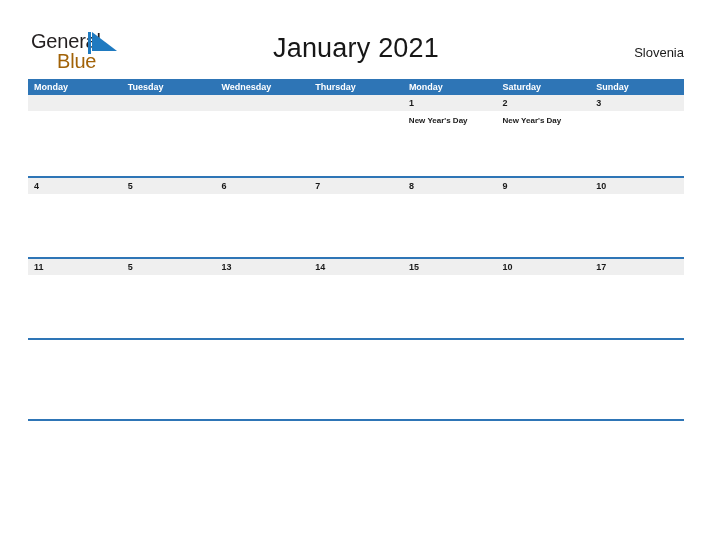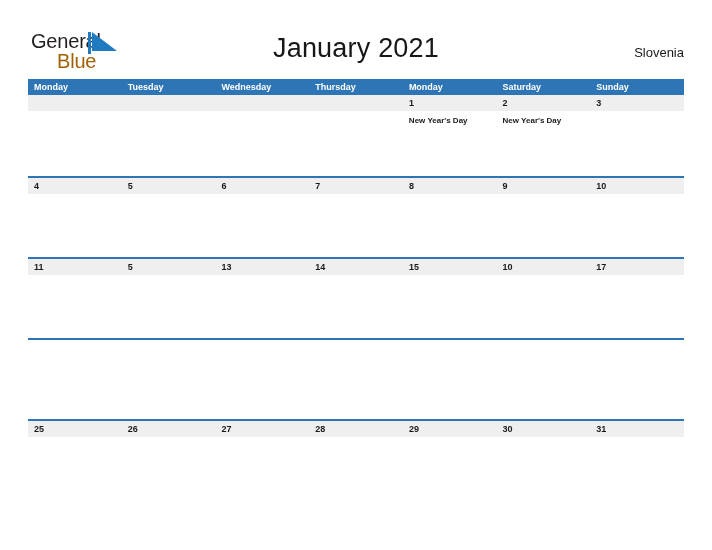--- a/index.html
+++ b/index.html
@@ -315,43 +315,20 @@
             <div class="event-cell"></div>
             <div class="event-cell"></div>
             <div class="event-cell"></div>
             <div class="event-cell"></div>
             <div class="event-cell"></div>
             <div class="event-cell"></div>
             <div class="event-cell"></div>
           </div>
         </div>
         <div class="week-row">
-          <div class="date-band">
-            <div class="day-cell">
-              <div class="day-num">25</div>
-            </div>
-            <div class="day-cell">
-              <div class="day-num">26</div>
-            </div>
-            <div class="day-cell">
-              <div class="day-num">27</div>
-            </div>
-            <div class="day-cell">
-              <div class="day-num">28</div>
-            </div>
-            <div class="day-cell">
-              <div class="day-num">29</div>
-            </div>
-            <div class="day-cell">
-              <div class="day-num">30</div>
-            </div>
-            <div class="day-cell">
-              <div class="day-num">31</div>
-            </div>
-          </div>
           <div class="event-band">
             <div class="event-cell"></div>
             <div class="event-cell"></div>
             <div class="event-cell"></div>
             <div class="event-cell"></div>
             <div class="event-cell"></div>
             <div class="event-cell"></div>
             <div class="event-cell"></div>
           </div>
         </div>

